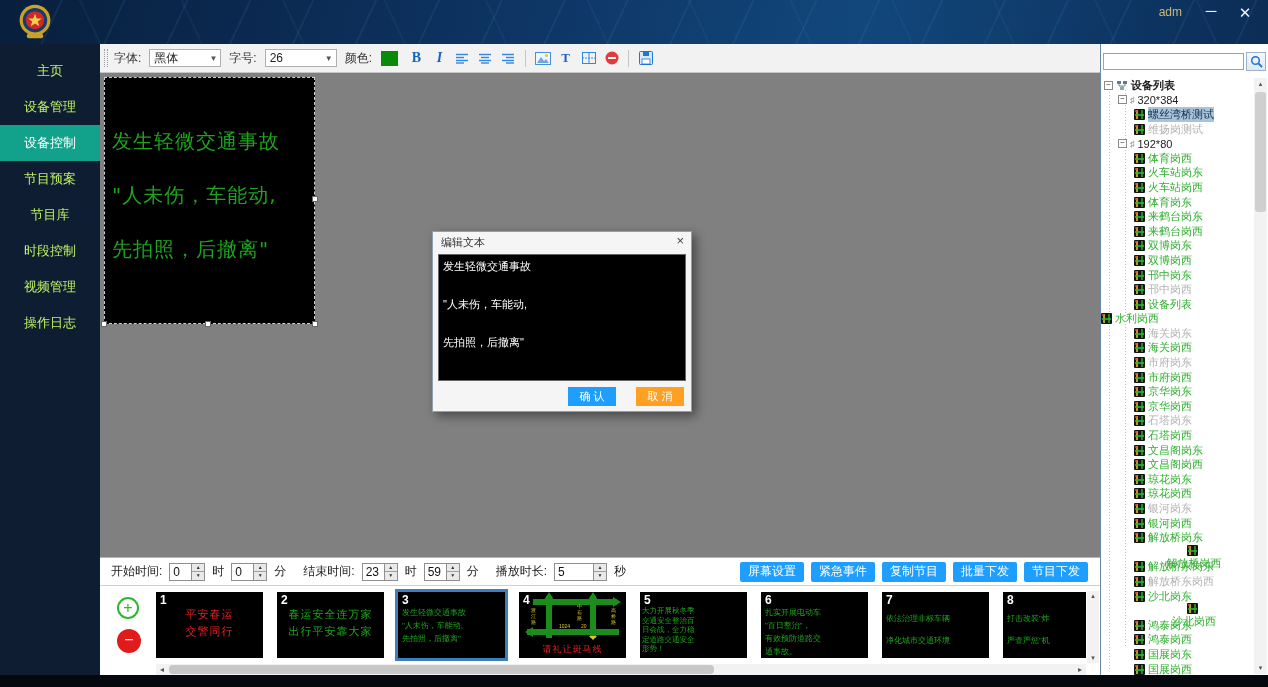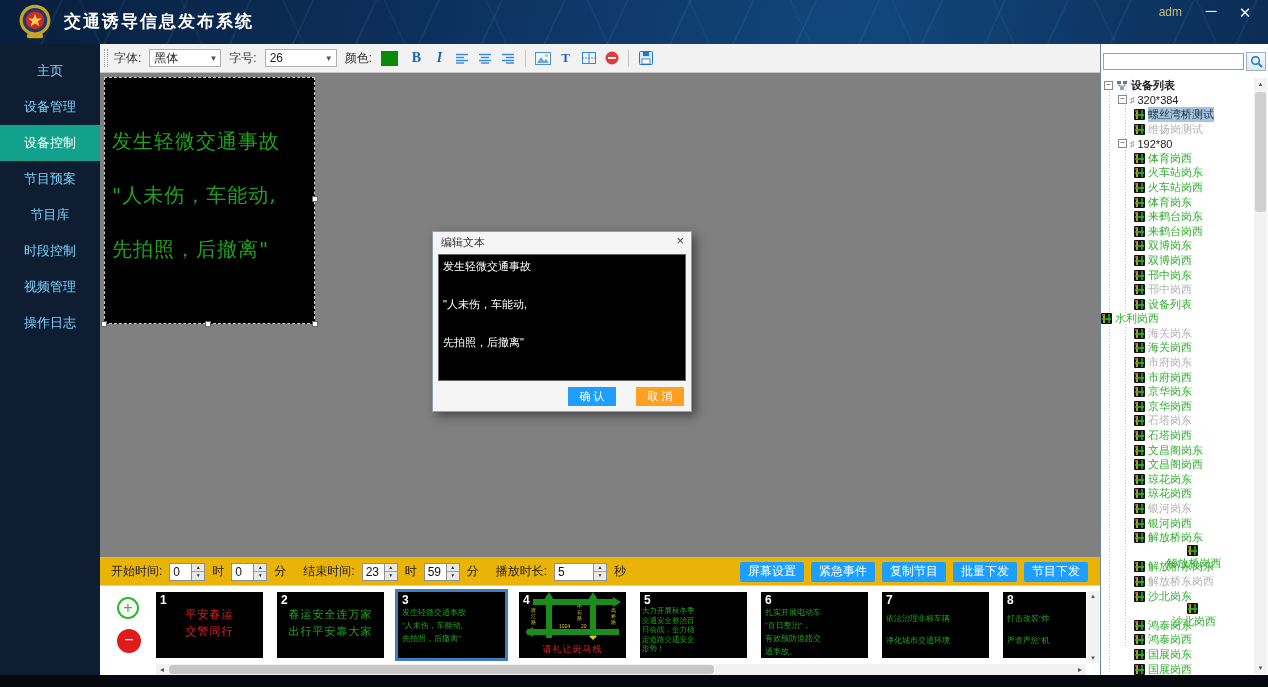--- a/index.html
+++ b/index.html
@@ -14,21 +14,21 @@
                repeating-linear-gradient(65deg,transparent 0 90px,rgba(90,150,210,.07) 90px 92px);}
   #logo { position:absolute; left:16px; top:3px; width:38px; height:38px; z-index:2;}
   #app-title { position:absolute; left:64px; top:0; height:44px; line-height:44px; color:#fff;
     font-size:17px; font-weight:bold; letter-spacing:2px; z-index:2;}
   #user-name { position:absolute; right:86px; top:5px; color:#c9ba7c; font-size:12px; z-index:2;}
   #win-min { position:absolute; right:46px; top:2px; color:#eef3f8; font-size:15px; width:22px; text-align:center; cursor:pointer; z-index:2;}
   #win-close { position:absolute; right:12px; top:4px; color:#eef3f8; font-size:15px; width:22px; text-align:center; cursor:pointer; z-index:2;}
 
   
   #sidebar { position:absolute; left:0; top:44px; width:100px; bottom:12px; background:#0e1d31; padding-top:9px;}
-  .side-item { height:36px; line-height:36px; text-align:center; color:#7dd3fc; font-size:13px; cursor:pointer;}
+  .side-item { height:36px; line-height:36px; text-align:center; color:#bef264; font-size:13px; cursor:pointer;}
   .side-item.active { background:#12a28b; color:#fff;}
 
   
   #main { position:absolute; left:100px; top:44px; width:1000px; bottom:12px; background:#808080; overflow:hidden;}
   #toolbar { position:absolute; left:0; top:0; width:100%; height:29px; background:#f2f2f2;
     border-bottom:1px solid #c6c6c6; display:flex; align-items:center; gap:4px; padding-left:4px; font-size:12px; color:#333;}
   .grip { width:4px; height:18px; border-left:1px dotted #9a9a9a; border-right:1px dotted #9a9a9a; margin-right:2px;}
   .combo { background:#fff; border:1px solid #b0b0b0; height:18px; display:inline-flex; align-items:center;
     padding-left:4px; margin:0 4px; cursor:pointer;}
   .combo .cval { font-size:12px; color:#222;}
@@ -53,21 +53,21 @@
   #dialog-close { position:absolute; right:7px; top:1px; font-size:13px; color:#444; cursor:pointer;}
   #dialog-text { position:absolute; left:5px; top:22px; width:248px; height:127px; background:#000;
     border:1px solid #666; color:#fff; font-size:11px; line-height:19px; padding:2px 4px;
     white-space:pre-wrap; cursor:text;}
   .dlg-btn { position:absolute; top:155px; width:48px; height:19px; border:none; color:#fff;
     font-size:11px; cursor:pointer; font-family:inherit;}
   #btn-confirm { left:135px; background:#1e9fff;}
   #btn-cancel { left:203px; background:#ffa022;}
 
   
-  #timebar { position:absolute; left:0; top:513px; width:100%; height:28px; background:#eab308;
+  #timebar { position:absolute; left:0; top:513px; width:100%; height:28px; background:#ffffff;
     border-top:1px solid #b5b5b5; display:flex; align-items:center; font-size:12px; color:#222; padding-left:8px;}
   .tb-label { margin:0 3px;}
   .spin { display:inline-flex; border:1px solid #8f8f8f; background:#fff; height:18px; margin:0 4px;}
   .spin .val { min-width:21px; padding:0 3px; font-size:12px; line-height:16px; color:#111;}
   .spin .arrs { width:13px; display:flex; flex-direction:column; border-left:1px solid #8f8f8f;}
   .spin .arrs span { flex:1; font-size:5px; line-height:7px; text-align:center; color:#333; background:#e9e9e9; cursor:pointer;}
   .spin .arrs span:first-child { border-bottom:1px solid #9f9f9f;}
   #tb-actions { margin-left:auto; display:flex; gap:7px; padding-right:12px;}
   .action-btn { background:#1e9fff; color:#fff; font-size:12px; height:20px; padding:0 8px;
     border:none; border-radius:2px; display:flex; align-items:center; cursor:pointer; font-family:inherit;}
@@ -127,21 +127,20 @@
 <body>
 
 <div id="header">
   <svg id="logo" viewBox="0 0 40 42">
     <ellipse cx="20" cy="19" rx="17" ry="17" fill="#c9a227"></ellipse>
     <ellipse cx="20" cy="19" rx="13.5" ry="13.5" fill="#1a3a6b"></ellipse>
     <circle cx="20" cy="19" r="10" fill="#cf2a2a"></circle>
     <polygon points="20,12 21.9,17.1 27.4,17.2 23.1,20.5 24.7,25.8 20,22.6 15.3,25.8 16.9,20.5 12.6,17.2 18.1,17.1" fill="#f2d24b"></polygon>
     <rect x="11" y="34" width="18" height="5" rx="2" fill="#c9a227"></rect>
   </svg>
-  <div id="app-title">交通诱导信息发布系统</div>
   <div id="user-name">adm</div>
   <div id="win-min">─</div>
   <div id="win-close">✕</div>
 </div>
 
 <div id="sidebar">
     <div class="side-item">主页</div>
     <div class="side-item">设备管理</div>
     <div class="side-item active">设备控制</div>
     <div class="side-item">节目预案</div>

